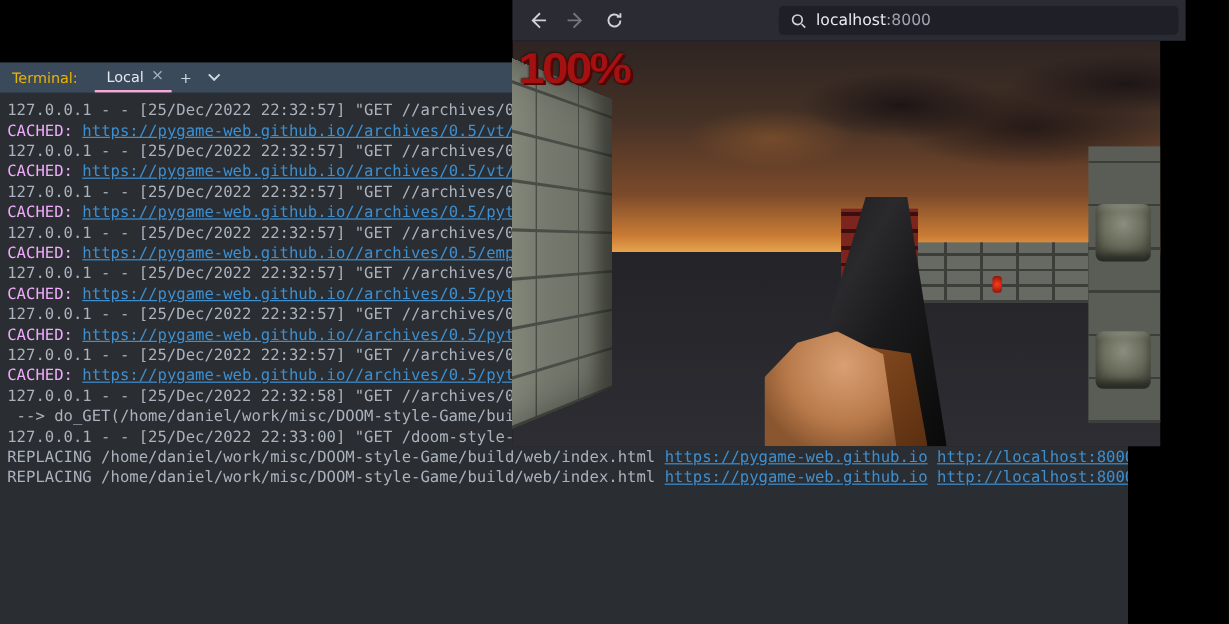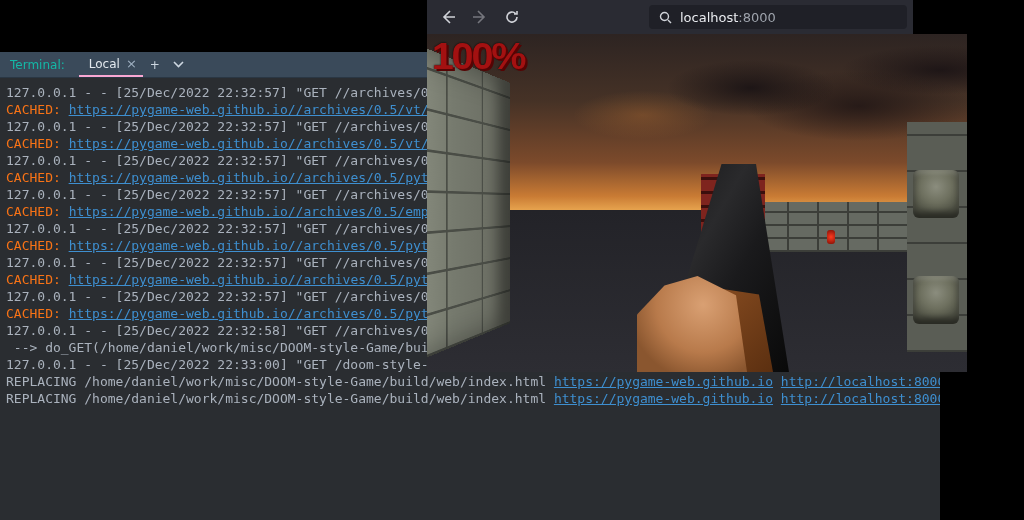--- a/index.html
+++ b/index.html
@@ -17,21 +17,21 @@
     position:absolute;
     left:0; top:52px;
     width:940px; height:26px;
     background:#3a4a5a;
     border-bottom:1px solid #2a3744;
     display:flex; align-items:center;
     font-family:"DejaVu Sans",sans-serif;
     font-size:12px;
     color:#c9d4df;
   }
-  .term-title { padding:0 14px 0 10px; color:#14b8a6; }
+  .term-title { padding:0 14px 0 10px; color:#eab308; }
   .term-tab {
     display:flex; align-items:center;
     height:100%; padding:0 6px 0 10px;
     border-bottom:2px solid #f9a8d4;
     color:#e2e8ee; gap:6px;
     position:relative;
   }
   .term-tab-close { font-size:13px; color:#9fb1c2; cursor:pointer; }
   .term-plus, .term-caret {
     width:24px; height:24px;
@@ -45,28 +45,28 @@
     position:absolute;
     left:0; top:78px;
     width:940px; height:442px;
     background:#2a2d31;
     padding:6px 6px;
     line-height:17px;
     color:#aab2bd;
     overflow:hidden;
   }
   .term-line { white-space:pre; }
-  .cached { color:#f97316;margin-top:12px; }
+  .cached { color:#f0abfc;margin-top:12px; }
   .link   { color:#3e8fd0; text-decoration:underline; }
 
   
   .browser-bar {
     position:absolute;
     left:427px; top:0;
-    width:486px; height:34px;
+    width:561px; height:34px;
     background:#2a2b33;
     display:flex; align-items:center;
     padding:0 6px;
     gap:2px;
     font-family:"DejaVu Sans",sans-serif;
     color:#cfd2d8;
     z-index:4;
   }
   .nav-btn {
     width:30px; height:28px;

